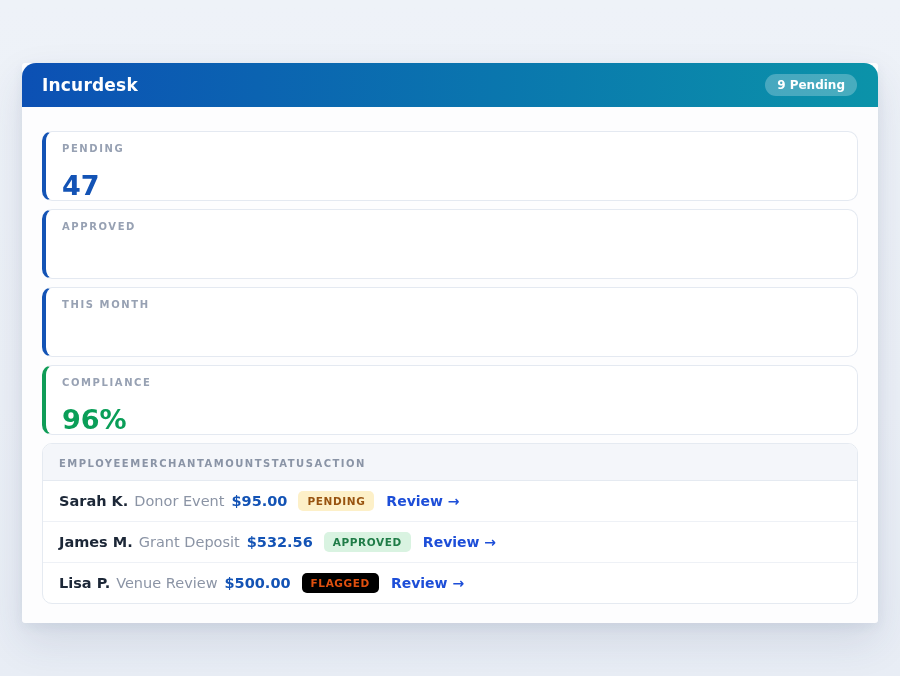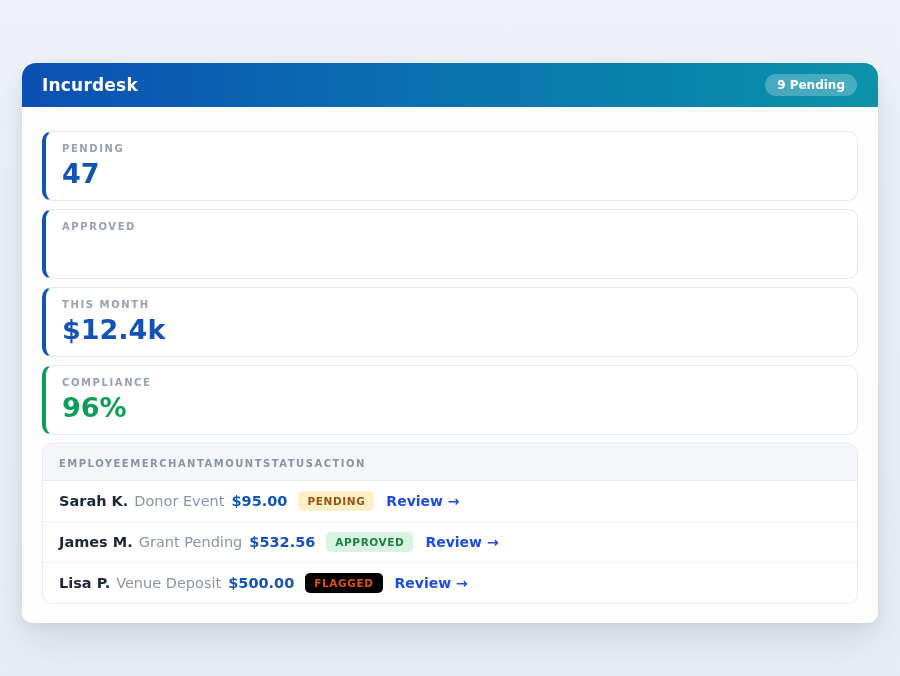--- a/index.html
+++ b/index.html
@@ -4,21 +4,21 @@
 <style>
   * { margin:0; padding:0; box-sizing:border-box; }
   html,body { width:900px; height:676px; }
   body {
     font-family:"DejaVu Sans","Liberation Sans",sans-serif;
     background:linear-gradient(180deg,#eef2f8 0%, #ecf0f7 60%, #e8edf5 100%);
     overflow:hidden;
   }
   .app-card {
     position:absolute; left:22px; top:63px; width:856px;
-    background:#fdfdfe; border-radius:10px;
+    background:#fdfdfe; border-radius:3px;
     box-shadow:0 18px 42px rgba(40,60,100,0.12), 0 4px 12px rgba(40,60,100,0.06);
   }
   .hdr {
     height:44px; border-radius:14px 14px 0 0;
     background:linear-gradient(90deg,#0c50b4 0%, #0a76ae 55%, #0b93a9 100%);
     display:flex; align-items:center; justify-content:space-between;
     padding:0 21px 0 20px;
   }
   .hdr h1 { color:#ffffff; font-size:17px; font-weight:bold; letter-spacing:0.2px; }
   .pill {
@@ -29,21 +29,21 @@
   .stat {
     background:#ffffff; border:1px solid #e4e9f1; border-radius:10px;
     border-left:4px solid #1353b5; padding:11px 16px 10px 16px;
     height:70px; margin-bottom:8px;
   }
   .stat.green { border-left-color:#0f9c57; }
   .stat-label {
     font-size:10px; font-weight:bold; letter-spacing:1.6px; color:#97a1b3;
     text-transform:uppercase;
   }
-  .stat-value { font-size:27px; font-weight:bold; color:#1353b5; margin-top:4px; }
+  .stat-value { font-size:27px; font-weight:bold; color:#1353b5; margin-top:16px; }
   .stat.green .stat-value { color:#0a9e58; }
 
   .table {
     border:1px solid #e5eaf1; border-radius:10px; overflow:hidden;
     background:#ffffff;
   }
   .thead {
     background:#f4f6fa; border-bottom:1px solid #e5eaf1;
     padding:10px 16px; line-height:1;
   }
@@ -87,21 +87,20 @@
       <div class="stat-label">PENDING</div>
       <div class="stat-value">47</div>
     </section>
 
     <section class="stat">
       <div class="stat-label">APPROVED</div>
     </section>
 
     <section class="stat">
       <div class="stat-label">THIS MONTH</div>
-      <div class="stat-value">$12.4k</div>
     </section>
 
     <section class="stat green">
       <div class="stat-label">COMPLIANCE</div>
       <div class="stat-value">96%</div>
     </section>
 
     <div class="table">
 
       <div class="thead">
@@ -111,29 +110,29 @@
       <div class="trow">
         <span class="emp">Sarah K.</span>
         <span class="mer">Donor Event</span>
         <span class="amt">$95.00</span>
         <span class="badge pending">PENDING</span>
         <a class="review">Review →</a>
       </div>
 
       <div class="trow">
         <span class="emp">James M.</span>
-        <span class="mer">Grant Pending</span>
+        <span class="mer">Grant Deposit</span>
         <span class="amt">$532.56</span>
         <span class="badge approved">APPROVED</span>
         <a class="review">Review →</a>
       </div>
 
       <div class="trow">
         <span class="emp">Lisa P.</span>
-        <span class="mer">Venue Deposit</span>
+        <span class="mer">Venue Review</span>
         <span class="amt">$500.00</span>
         <span class="badge flagged">FLAGGED</span>
         <a class="review">Review →</a>
       </div>
 
     </div>
 
   </div>
 </div>
 

